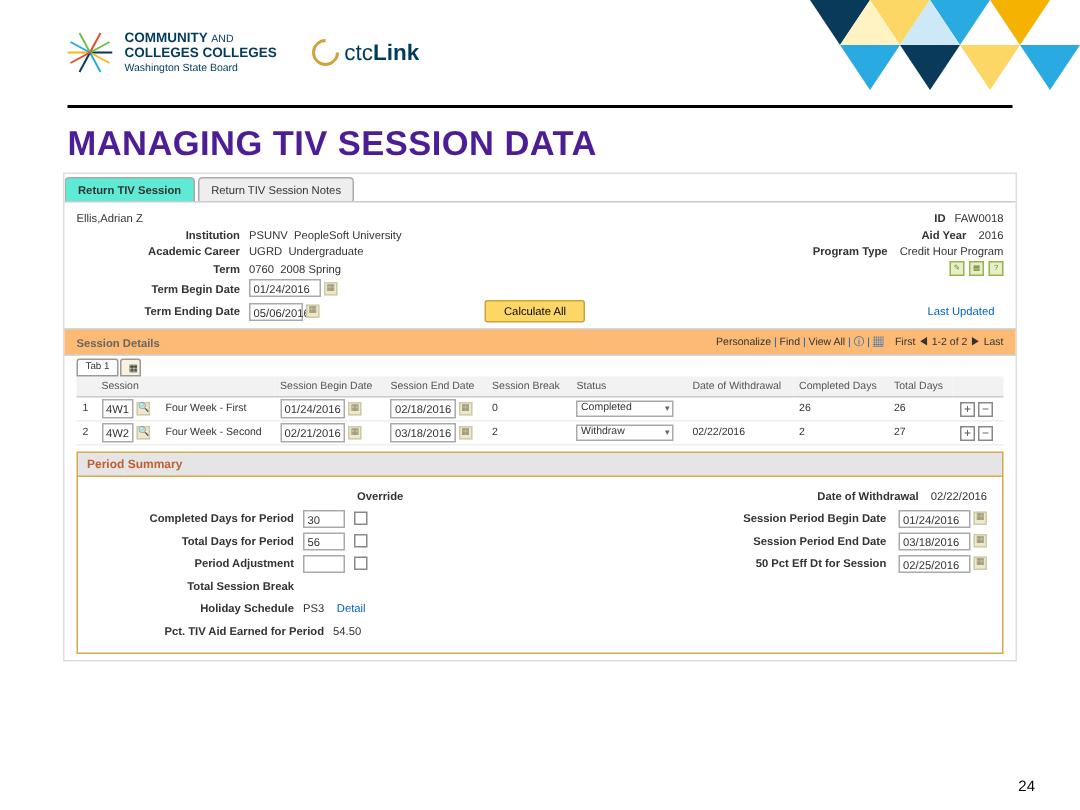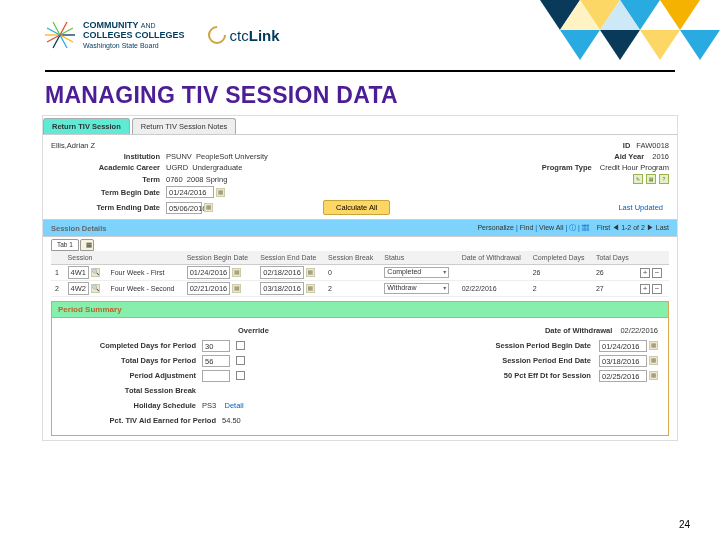--- a/index.html
+++ b/index.html
@@ -24,34 +24,34 @@
   .tab.active { background: #5eead4; font-weight: bold; }
   .section { padding: 4px 8px 2px 8px; }
   .row { display: flex; align-items: center; margin: 2px 0; }
   .lbl { width: 115px; text-align: right; padding-right: 6px; font-weight: bold; color: #333; }
   .val { color: #333; }
   .rcol { margin-left: auto; display: flex; align-items: center; }
   .rcol .lbl { width: auto; padding-left: 10px; }
   .input { border: 1px solid #aaa; background: #fff; padding: 1px 2px; font-size: 7.5px; height: 12px; line-height: 10px; }
   .cal-icon, .lookup-icon { width: 9px; height: 9px; background: #f0e6cc; border: 1px solid #cca; display: inline-block; vertical-align: middle; margin-left: 2px; font-size: 6px; text-align: center; line-height: 7px; color: #886; }
   .btn-yellow { background: #fdd766; border: 1px solid #c7a538; padding: 2px 12px; font-size: 7.5px; border-radius: 2px; }
-  .section-header { background: #7dd3fc; border-top: 1px solid #ccc; border-bottom: 1px solid #ccc; padding: 3px 8px; font-weight: bold; color: #666; display: flex; align-items: center; }
+  .section-header { background: #fdba74; border-top: 1px solid #ccc; border-bottom: 1px solid #ccc; padding: 3px 8px; font-weight: bold; color: #666; display: flex; align-items: center; }
   .section-header .links { margin-left: auto; font-weight: normal; color: #0061c1; font-size: 7px; }
   .section-header .links span { color: #333; }
   .grid-tabs { display: flex; margin-top: 2px; }
   .grid-tab { border: 1px solid #999; font-size: 6.5px; padding: 1px 5px; background: #f7f3dc; border-top-left-radius: 2px; border-top-right-radius: 2px; margin-right: 1px; }
   .grid-tab.active { background: #fff; }
   table.grid { width: 100%; border-collapse: collapse; font-size: 7px; }
   table.grid th { background: #f2f2f2; font-weight: normal; color: #555; text-align: left; padding: 3px 4px; border-bottom: 1px solid #ccc; }
   table.grid td { padding: 2px 4px; border-bottom: 1px solid #eee; vertical-align: middle; }
   .select { border: 1px solid #aaa; background: #fff; padding: 0 10px 0 2px; font-size: 7px; height: 11px; position: relative; display: inline-block; min-width: 65px; }
   .select::after { content: "▾"; position: absolute; right: 2px; top: 0; font-size: 6px; color: #666; }
   .plus, .minus { width: 10px; height: 10px; border: 1px solid #888; display: inline-flex; align-items: center; justify-content: center; font-size: 8px; color: #555; margin: 0 1px; cursor: pointer; }
   .period-summary { border: 1px solid #d8a84f; background: #fff; margin: 4px 8px; padding: 0; }
-  .period-summary .ps-head { background: #86efac; color: #c06030; font-weight: bold; padding: 3px 6px; border-bottom: 1px solid #d8a84f; font-size: 8px; }
+  .period-summary .ps-head { background: #e5e5e5; color: #c06030; font-weight: bold; padding: 3px 6px; border-bottom: 1px solid #d8a84f; font-size: 8px; }
   .period-body { padding: 4px 10px 6px 10px; }
   .prow { display: flex; align-items: center; margin: 2px 0; min-height: 13px; }
   .plbl { text-align: right; font-weight: bold; color: #333; width: 140px; padding-right: 6px; }
   .pval-input { width: 28px; }
   .rinfo { margin-left: auto; display: flex; align-items: center; }
   .rinfo .plbl { width: auto; }
   .chk { width: 9px; height: 9px; border: 1px solid #888; display: inline-block; margin-left: 6px; }
   .link { color: #0061c1; }
   .icon-tiny { width: 10px; height: 10px; display: inline-block; background: #e6f0c8; border: 1px solid #9ab34f; margin-left: 3px; font-size: 5px; text-align: center; line-height: 8px; color: #5a7a1a; }
   .pagenum { position: absolute; right: 30px; bottom: 10px; font-size: 10px; color: #000; }

